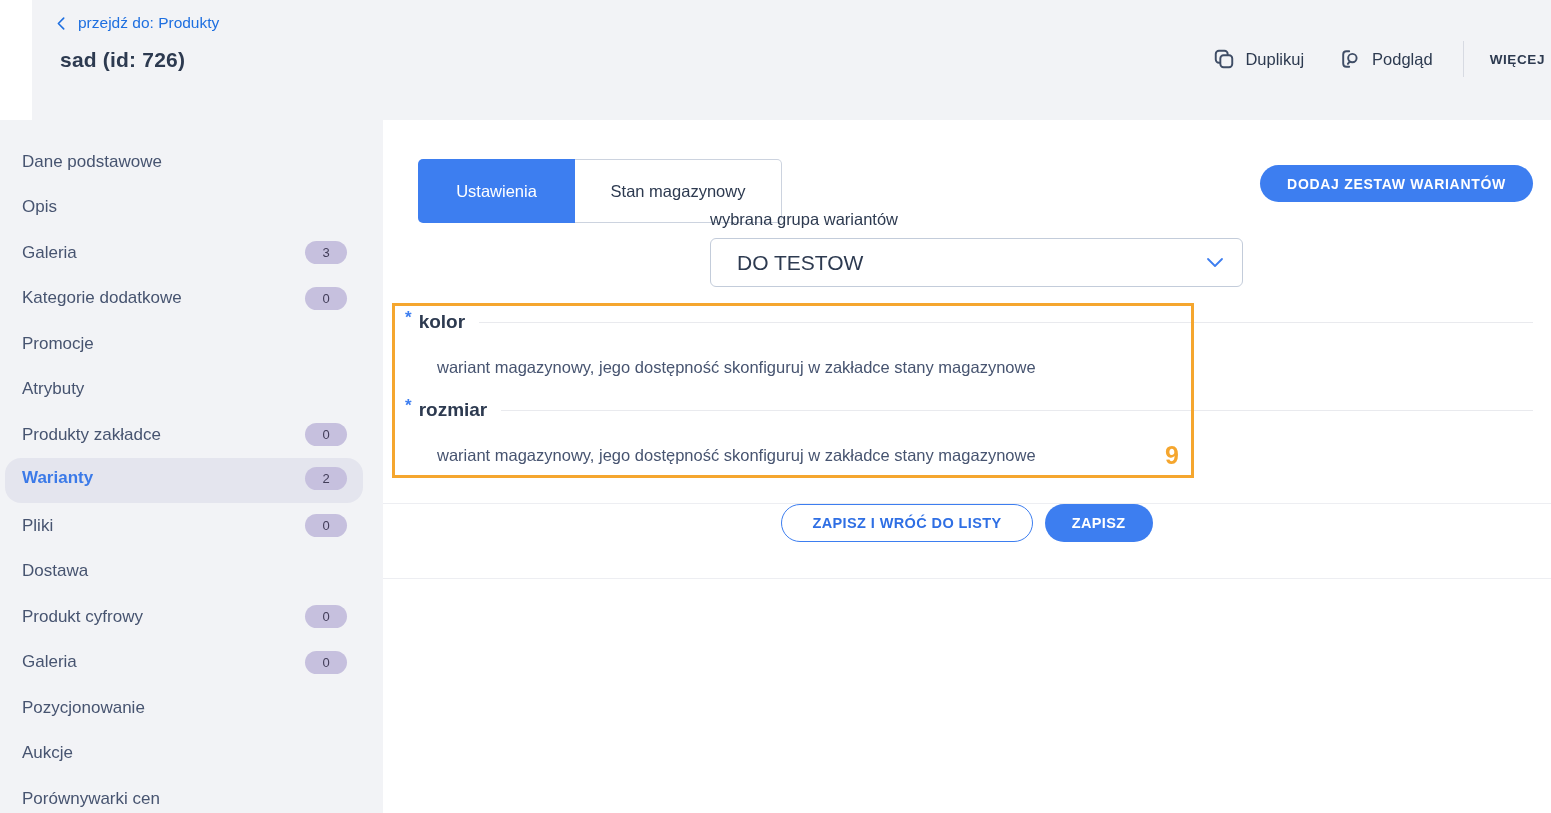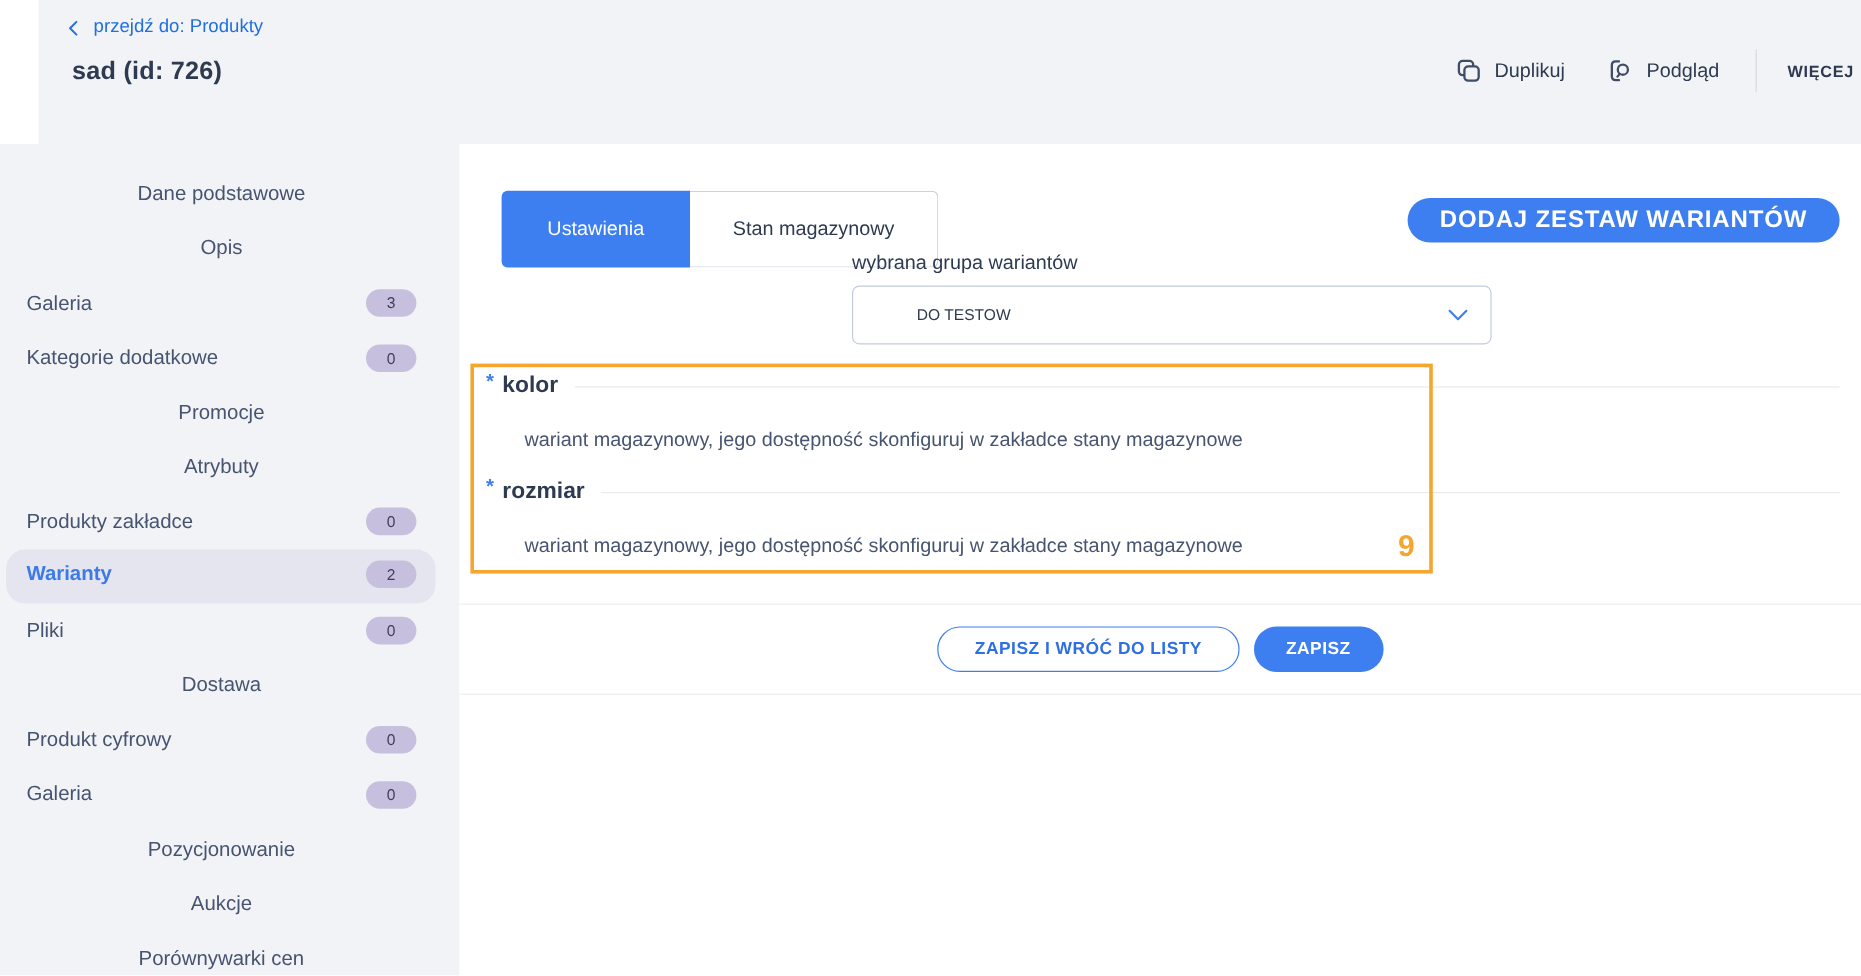--- a/index.html
+++ b/index.html
@@ -50,21 +50,20 @@
   
   .sidebar {
     position:absolute; left:0; top:120px; width:383px; height:693px;
     background:var(--bg, #f2f3f6); overflow:hidden;
   }
   .sidebar ul { list-style:none; padding-top:19px; }
   .sidebar li {
     height:45.5px; display:flex; align-items:center;
     padding:0 36px 0 22px; font-size:17px; color:var(--text, #475470);
     cursor:pointer;
-    justify-content:center;
   }
   .sidebar li .lbl { flex:0 0 auto; }
   .sidebar li .spacer { flex:1; }
   .badge {
     min-width:42px; height:23px; border-radius:12px;
     background:var(--badge-bg, #c6c0de); color:var(--badge-text, #423d59);
     font-size:13px; display:flex; align-items:center; justify-content:center;
   }
   .sidebar li.active {
     background:var(--active-item-bg, #e4e5ee);
@@ -89,31 +88,31 @@
   .tab.active {
     width:157px; background:var(--accent, #3d7ef0); color:#ffffff;
     border:none; border-radius:5px 0 0 5px;
   }
   .tab.inactive { width:207px; border-left:none; border-radius:0 5px 5px 0; }
 
   .add-btn {
     position:absolute; right:18px; top:45px; height:37px;
     padding:0 27px; border:none; border-radius:19px;
     background:var(--accent, #3d7ef0); color:#ffffff;
-    font-family:inherit; font-size:20px; font-weight:700; letter-spacing:0.7px;
+    font-family:inherit; font-size:14px; font-weight:700; letter-spacing:0.7px;
     cursor:pointer;
   }
 
   .group-label { position:absolute; left:327px; top:90px; font-size:16.5px; color:var(--text-dark, #2e3c55); }
   .select-box {
     position:absolute; left:327px; top:118px; width:533px; height:49px;
     border:1px solid var(--border, #c3ccda); border-radius:6px; background:#fff;
     display:flex; align-items:center; padding:0 18px 0 26px; cursor:pointer;
   }
-  .select-box .value { font-size:13px; color:var(--text-dark, #2e3c55); flex:1;margin-left:27px; }
+  .select-box .value { font-size:21px; color:var(--text-dark, #2e3c55); flex:1; }
 
   .vname {
     position:absolute; left:22px; right:18px; height:28px;
     display:flex; align-items:center;
   }
   .vname .ast { color:var(--accent, #3d7ef0); font-weight:700; font-size:17px; transform:translateY(-4px); margin-right:7px; }
   .vname .nm { font-size:19px; font-weight:700; color:var(--text-dark, #2d3a50); }
   .vname .hline { flex:1; height:1px; background:var(--line, #e9eaee); margin-left:14px; }
   .vname1 { top:188px; }
   .vname2 { top:276px; }
@@ -126,21 +125,21 @@
     border:3px solid var(--orange, #f5a62e); pointer-events:none;
   }
   .annot-num {
     position:absolute; right:12px; bottom:5px;
     color:var(--orange, #f5a62e); font-size:25px; font-weight:700;
   }
 
   .footer-band {
     position:absolute; left:0; right:0; top:383px; height:76px;
     border-top:1px solid #edeef2; border-bottom:1px solid #edeef2;
-    display:flex; align-items:center; justify-content:center; gap:12px;
+    display:flex; align-items:flex-start; justify-content:center; gap:12px;
     background:#ffffff;
   }
   .btn-outline {
     height:38px; padding:0 30px; border-radius:20px;
     border:1.5px solid var(--accent, #3d7ef0); background:#ffffff;
     color:#2f6fe4; font-family:inherit; font-size:14.5px; font-weight:700;
     letter-spacing:0.4px; cursor:pointer;
   }
   .btn-fill {
     height:38px; padding:0 27px; border-radius:20px; border:none;

